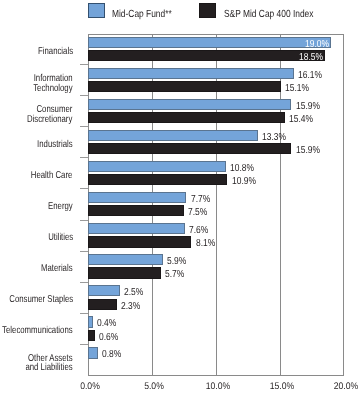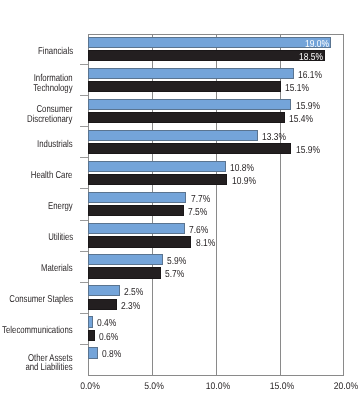--- a/index.html
+++ b/index.html
@@ -31,20 +31,27 @@
   .vlabel.inside{color:#ffffff;transform-origin:right center;}
 
   .xlabel{position:absolute;font-size:9.6px;white-space:nowrap;color:#231f20;
           transform-origin:center center;}
 </style>
 </head>
 <body>
 
 <div id="chart">
 
+  <div class="legend">
+    <div class="lg-swatch blue" style="left:88px;top:3px;width:17px;height:15px;background:#73a3d8;"></div>
+    <div class="lg-text" style="left:111.5px;top:8.5px;">Mid-Cap Fund**</div>
+
+    <div class="lg-swatch black" style="left:199px;top:3px;width:17px;height:15px;background:#231f20;"></div>
+    <div class="lg-text" style="left:223.5px;top:8.5px;">S&amp;P Mid Cap 400 Index</div>
+  </div>
 
   <div class="plot" id="plot">
       <div class="grid" style="left: 63.125px;"></div>
       <div class="grid" style="left: 127.25px;"></div>
       <div class="grid" style="left: 191.375px;"></div>
     </div>
   <div id="overlay">
       <div class="xlabel" style="left: 89.8px; top: 381px; transform: translate3d(-50%, 0px, 0px) scaleX(0.9);">0.0%</div>
       <div class="xlabel" style="left: 153.925px; top: 381px; transform: translate3d(-50%, 0px, 0px) scaleX(0.9);">5.0%</div>
       <div class="xlabel" style="left: 218.05px; top: 381px; transform: translate3d(-50%, 0px, 0px) scaleX(0.9);">10.0%</div>

